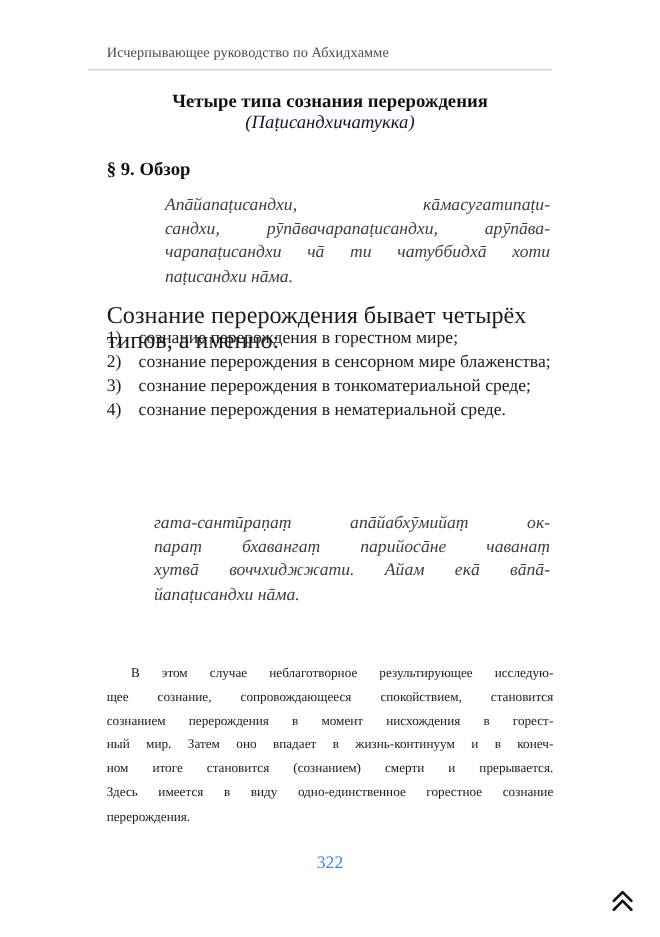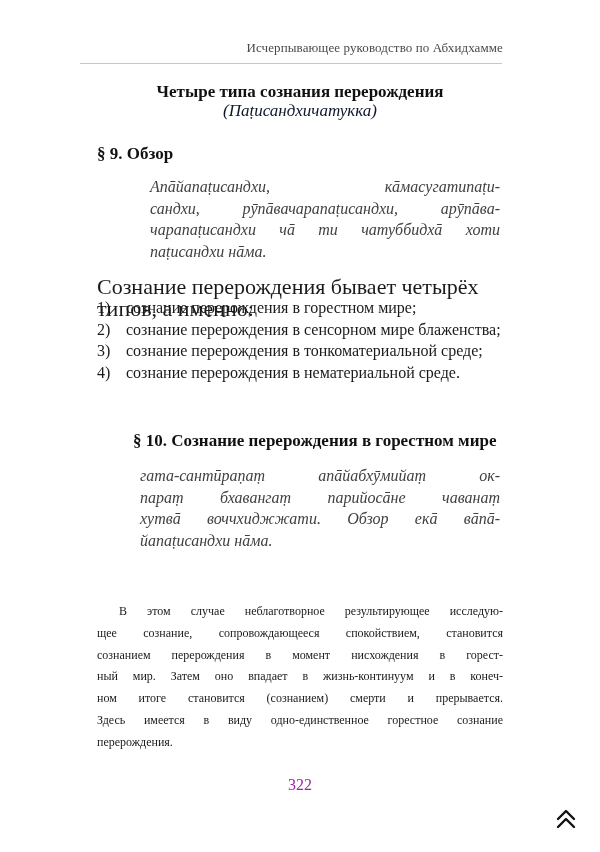--- a/index.html
+++ b/index.html
@@ -3,21 +3,21 @@
   <meta charset="utf-8">
   <style>
     * { margin: 0; padding: 0; box-sizing: border-box; }
     html, body { width: 600px; height: 852px; background: #ffffff; overflow: hidden; }
     body { position: relative; font-family: "Liberation Serif", "DejaVu Serif", serif; color: #1a1a1a; }
 
     .page { position: absolute; left: 0; top: 0; width: 600px; height: 852px; }
 
     .running-head {
       position: absolute; left: 97px; top: 40px; width: 406px;
-      text-align: right; font-size: 13px; color: #4a4a4a; letter-spacing: 0.1px;
+      text-align: left; font-size: 13px; color: #4a4a4a; letter-spacing: 0.1px;
     }
     .head-rule {
       position: absolute; left: 80px; top: 63px; width: 422px; height: 1px; background: #c8c8c8;
     }
 
     .chapter-title {
       position: absolute; left: 97px; top: 82px; width: 406px;
       text-align: center; font-weight: bold; font-size: 17px; color: #111;
     }
     .chapter-subtitle {
@@ -56,21 +56,21 @@
     .para {
       position: absolute; left: 97px; top: 601px; width: 406px;
       font-size: 12px; line-height: 21.8px; text-align: justify;
     }
     .para .line { display: block; text-align: justify; text-align-last: justify; white-space: nowrap; }
     .para .line.first { padding-left: 22px; }
     .para .line.last { text-align-last: left; }
 
     .page-number {
       position: absolute; left: 97px; top: 776px; width: 406px;
-      text-align: center; font-size: 16px; color: #a21caf;
+      text-align: center; font-size: 16px; color: #3b82f6;
     }
 
     .scroll-top {
       position: absolute; left: 553px; top: 806px; width: 26px; height: 26px;
       display: flex; align-items: center; justify-content: center; cursor: pointer;
     }
   </style>
 </head>
 <body>
 
@@ -105,26 +105,25 @@
     <li>
       <span class="num">3)</span>
       <span class="txt">сознание перерождения в тонкоматериальной среде;</span>
     </li>
     <li>
       <span class="num">4)</span>
       <span class="txt">сознание перерождения в нематериальной среде.</span>
     </li>
   </ul>
 
-  <div class="section-heading sec10">§ 10. Сознание перерождения в горестном мире</div>
 
   <div class="pali pali2">
     <span class="line">гата-сантӣраṇаṃ апāйабхӯмийаṃ ок-</span>
     <span class="line">параṃ бхавангаṃ парийосāне чаванаṃ</span>
-    <span class="line">хутвā воччхиджжати. Обзор екā вāпā-</span>
+    <span class="line">хутвā воччхиджжати. Айам екā вāпā-</span>
     <span class="line last">йапаṭисандхи нāма.</span>
   </div>
 
   <div class="para">
     <span class="line first">В этом случае неблаготворное результирующее исследую-</span>
     <span class="line">щее сознание, сопровождающееся спокойствием, становится</span>
     <span class="line">сознанием перерождения в момент нисхождения в горест-</span>
     <span class="line">ный мир. Затем оно впадает в жизнь-континуум и в конеч-</span>
     <span class="line">ном итоге становится (сознанием) смерти и прерывается.</span>
     <span class="line">Здесь имеется в виду одно-единственное горестное сознание</span>

